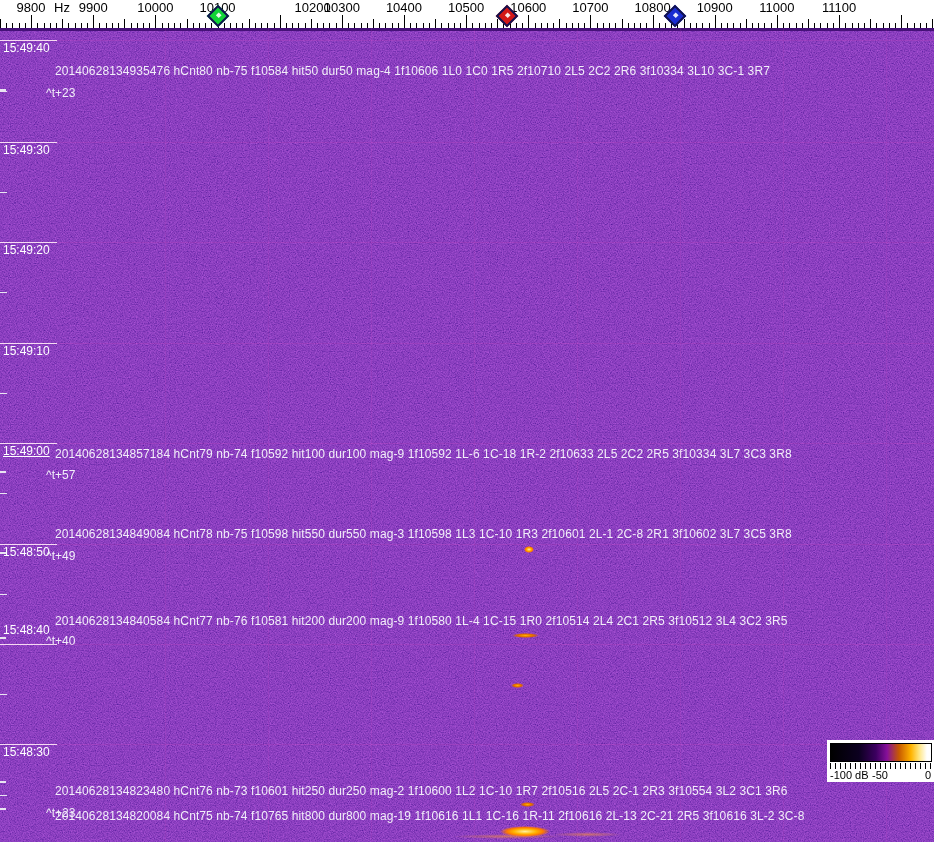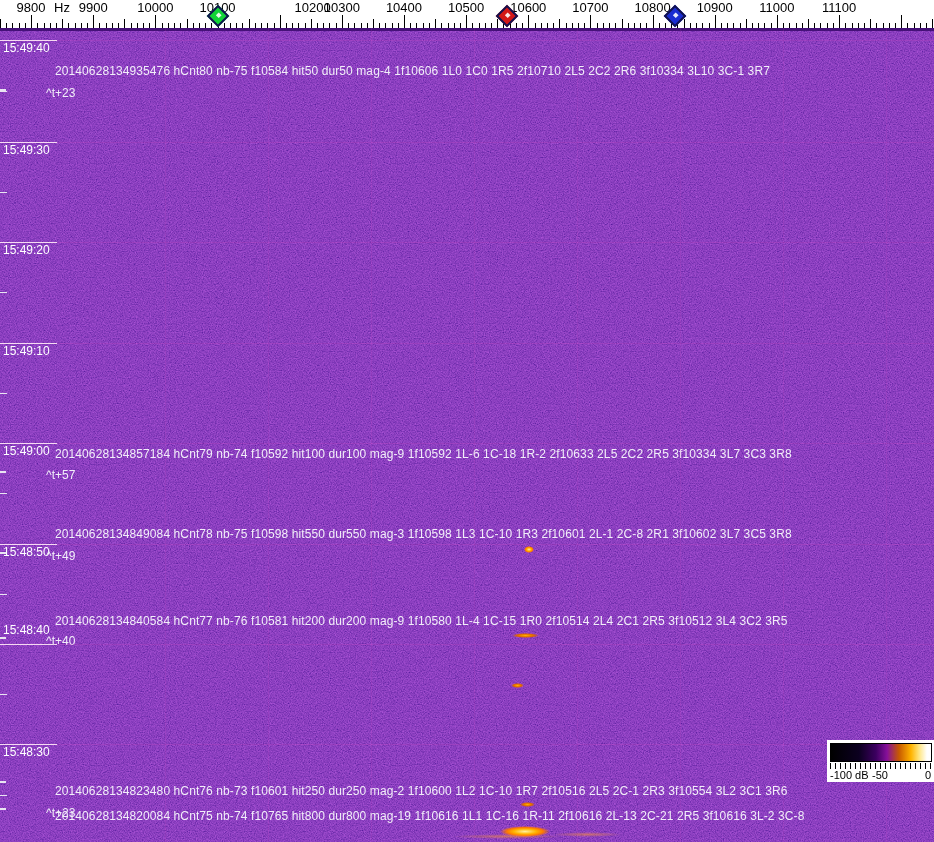--- a/index.html
+++ b/index.html
@@ -89,21 +89,21 @@
       <div class="echo faint" style="left: 552px; top: 832px; width: 70px; height: 5px;"></div>
       <div class="tol" style="top: 40px;"></div>
       <div class="tlabel" style="top: 41px;">15:49:40</div>
       <div class="tol" style="top: 142px;"></div>
       <div class="tlabel" style="top: 143px;">15:49:30</div>
       <div class="tol" style="top: 242px;"></div>
       <div class="tlabel" style="top: 243px;">15:49:20</div>
       <div class="tol" style="top: 343px;"></div>
       <div class="tlabel" style="top: 344px;">15:49:10</div>
       <div class="tol" style="top: 443px;"></div>
-      <div class="tlabel" style="top: 444px;">15:49:00</div>
+      <div class="tlabel" style="top: 444px; text-decoration: underline;">15:49:00</div>
       <div class="tol" style="top: 544px;"></div>
       <div class="tlabel" style="top: 545px;">15:48:50</div>
       <div class="tol" style="top: 644px;"></div>
       <div class="tlabel" style="top: 623px;">15:48:40</div>
       <div class="tol" style="top: 744px;"></div>
       <div class="tlabel" style="top: 745px;">15:48:30</div>
       <div class="mtick" style="top: 91px;"></div>
       <div class="mtick" style="top: 192px;"></div>
       <div class="mtick" style="top: 292px;"></div>
       <div class="mtick" style="top: 393px;"></div>

